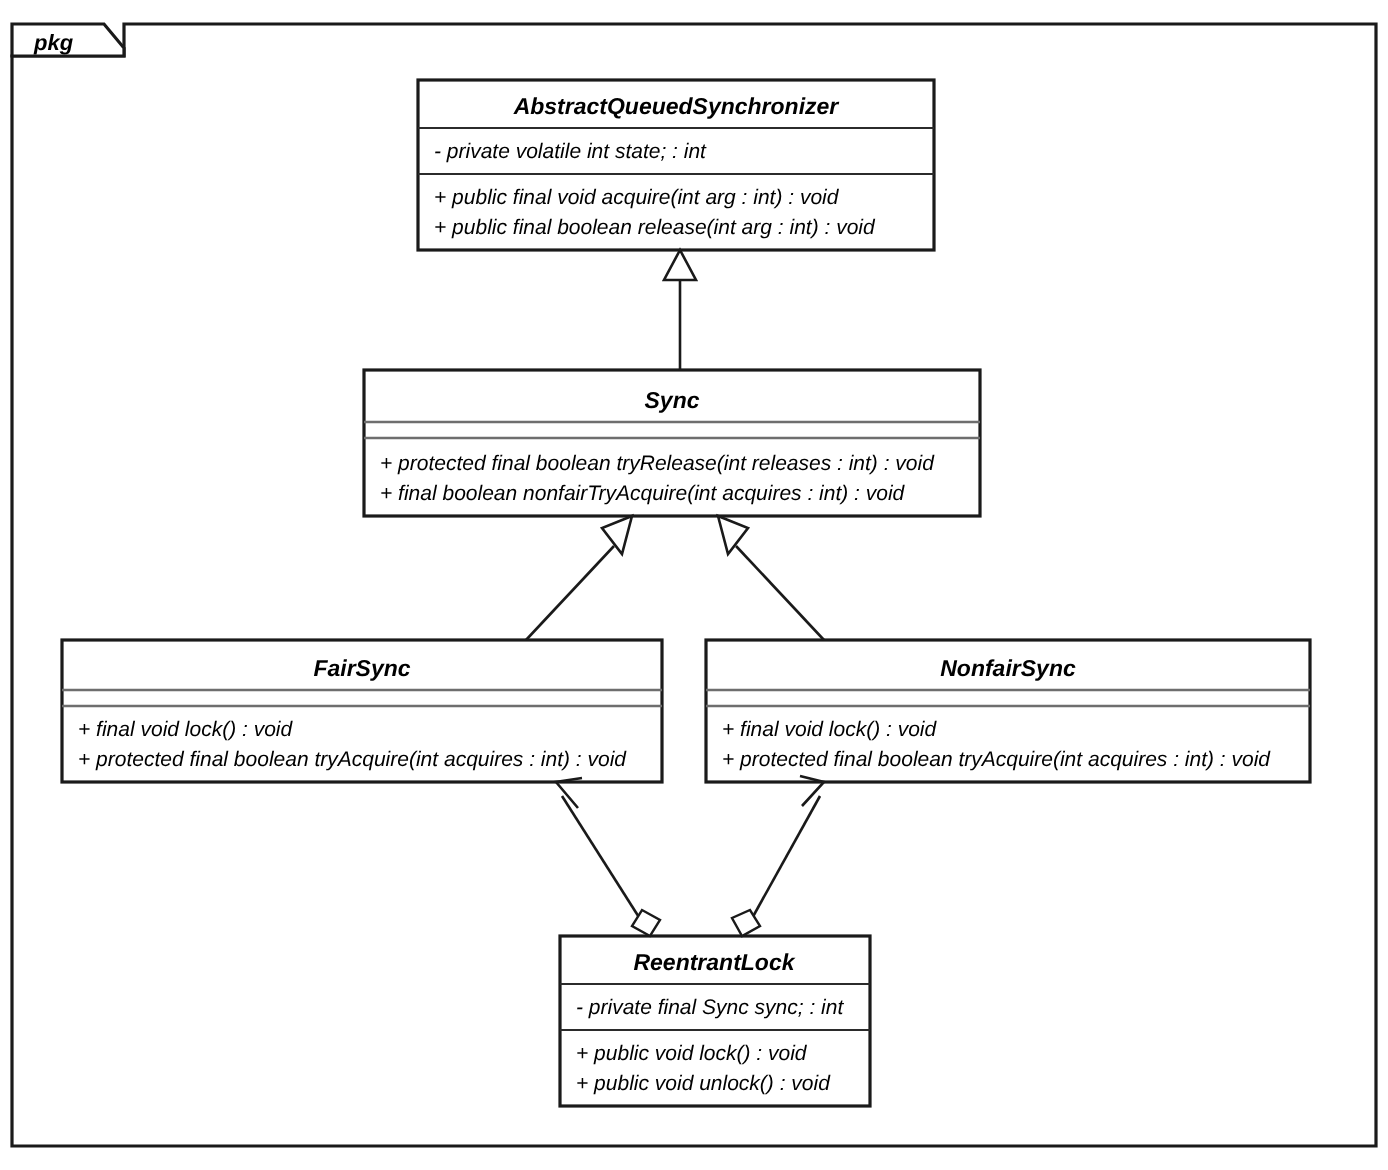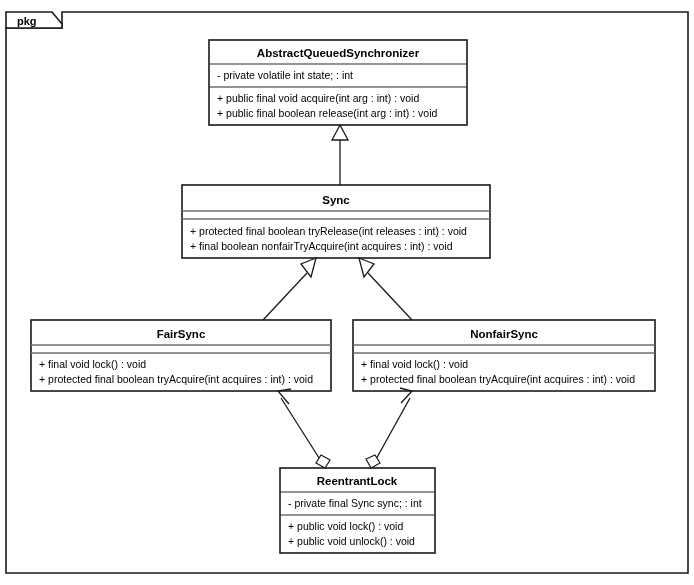--- a/index.html
+++ b/index.html
@@ -10,20 +10,21 @@
   body {
     width: 694px;
     height: 585px;
     font-family: "Liberation Sans", sans-serif;
     overflow: hidden;
   }
   #diagram-root {
     position: relative;
     width: 694px;
     height: 485px;
+    font-style: italic;
   }
   svg#uml-canvas {
     position: absolute;
     top: 0;
     left: 0;
     width: 694px;
     height: 585px;
     shape-rendering: geometricPrecision;
   }
   .pkg-border,

